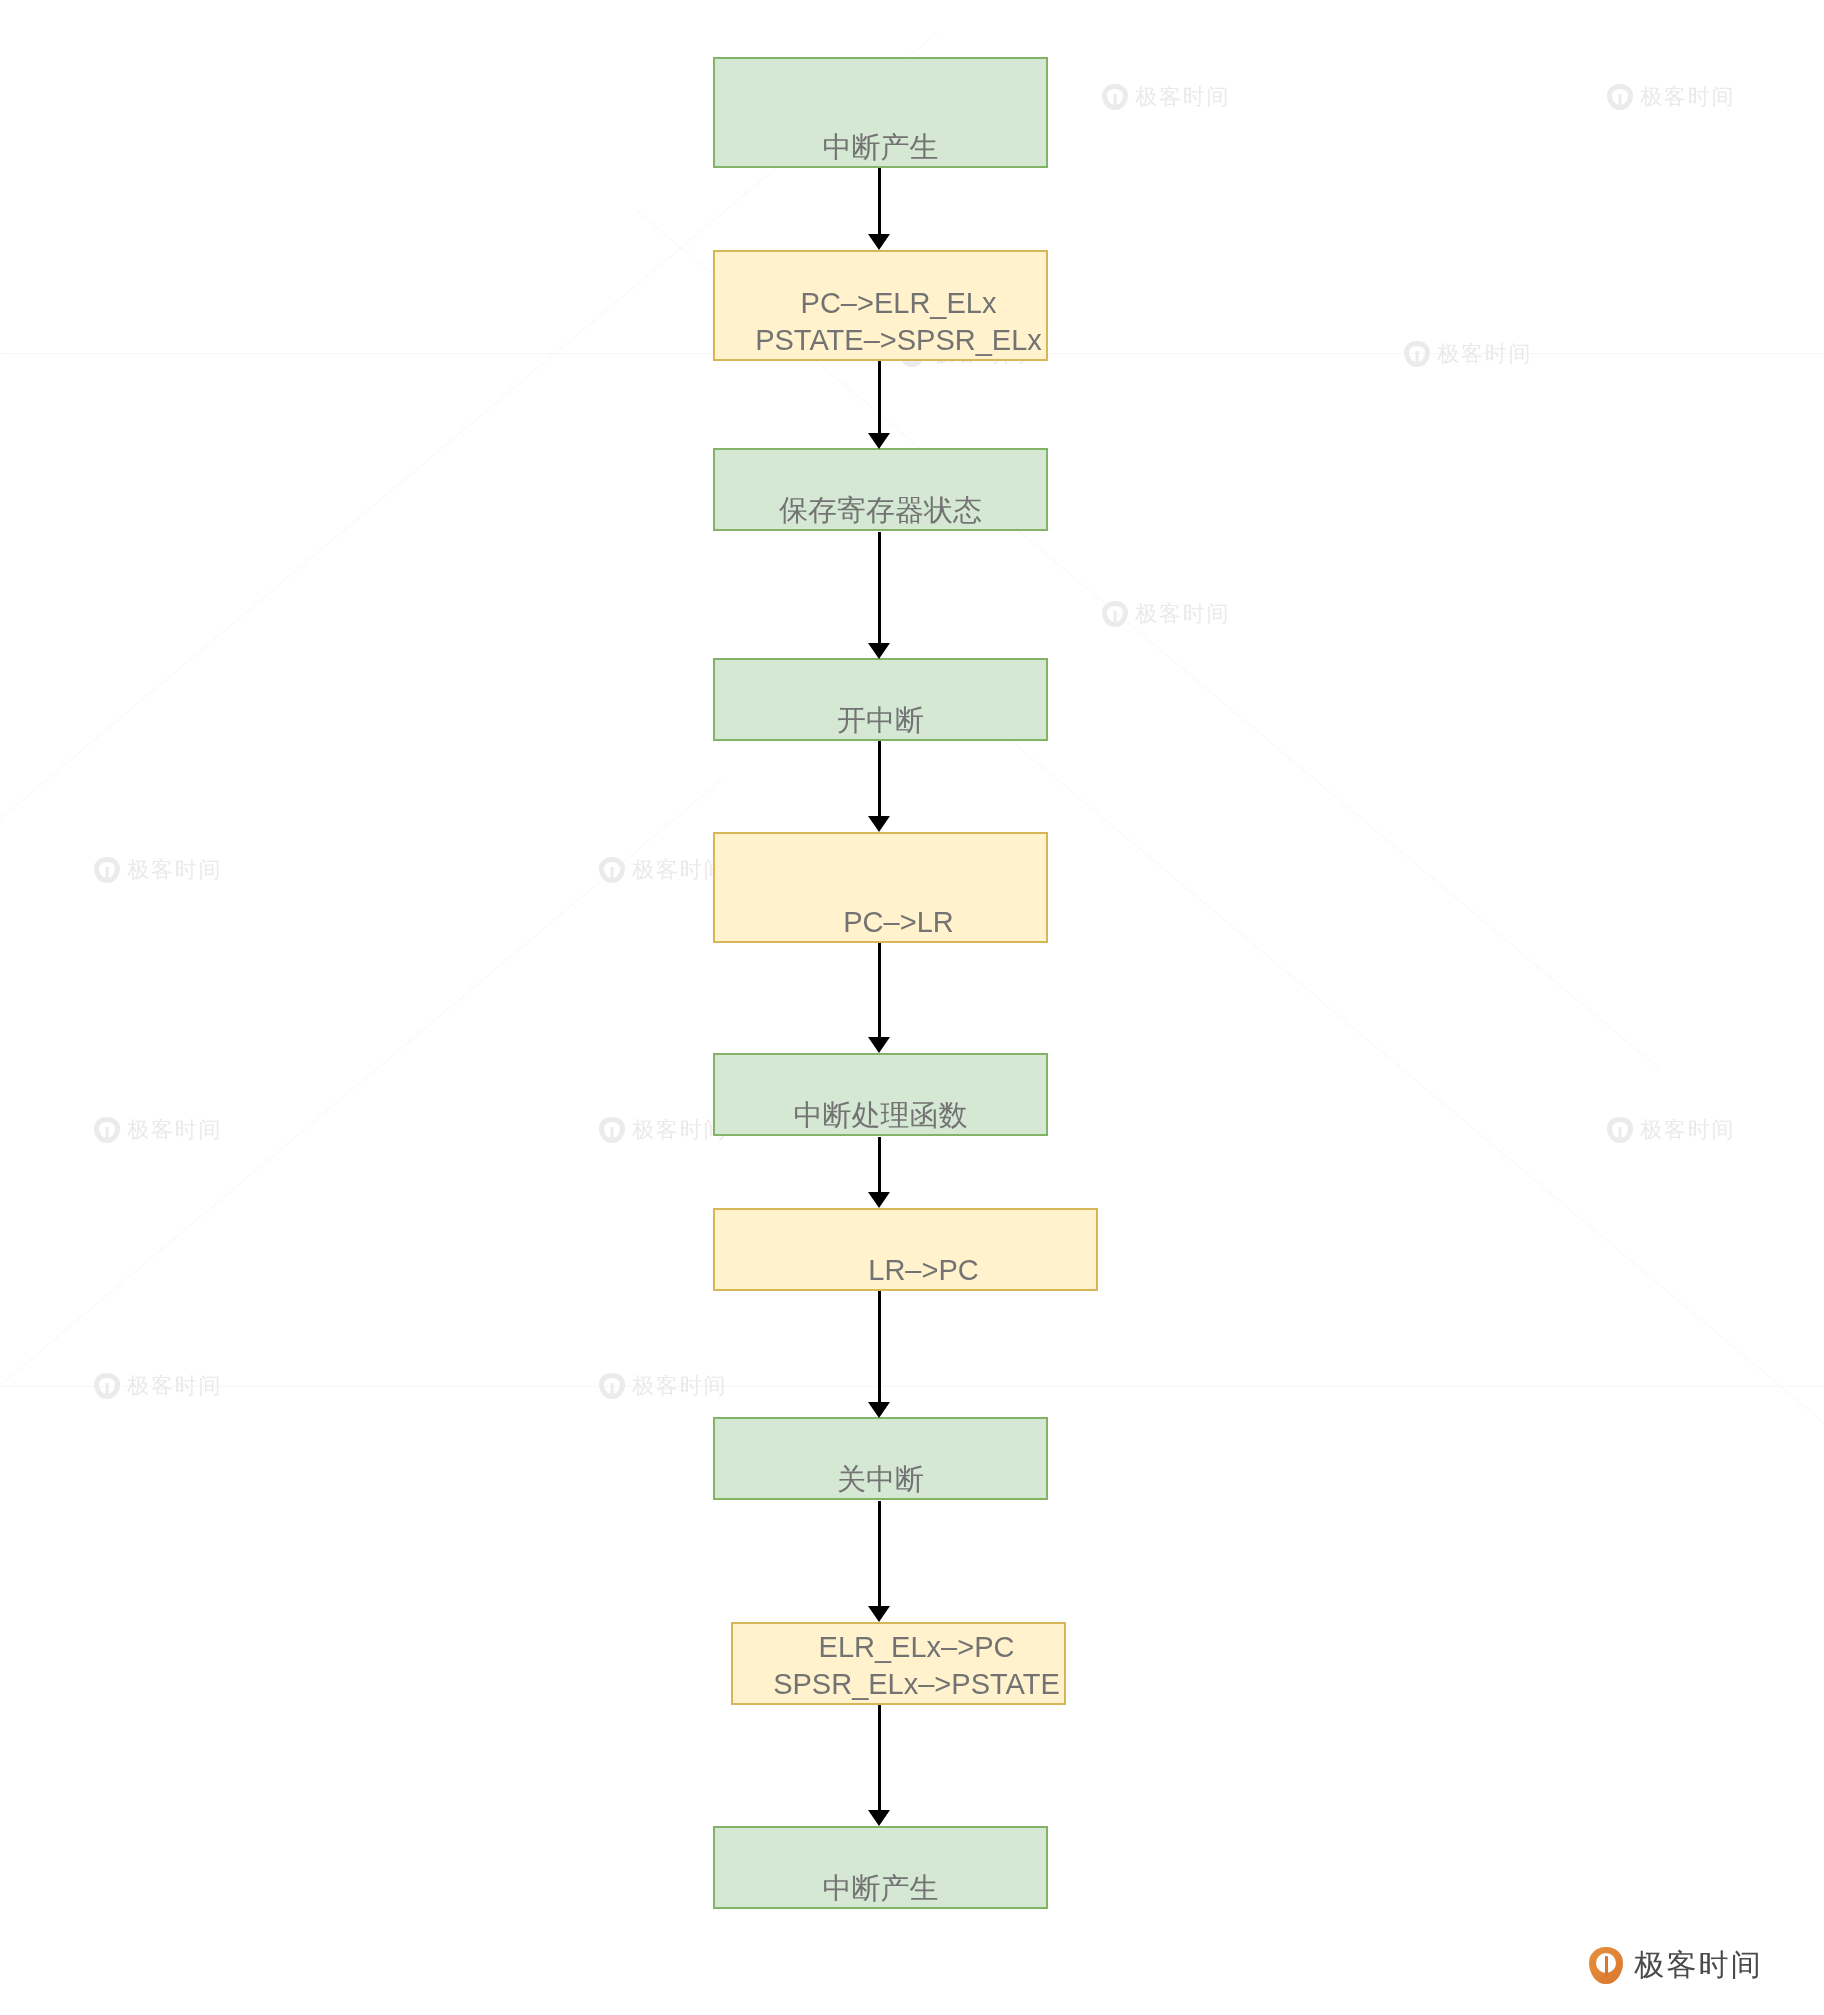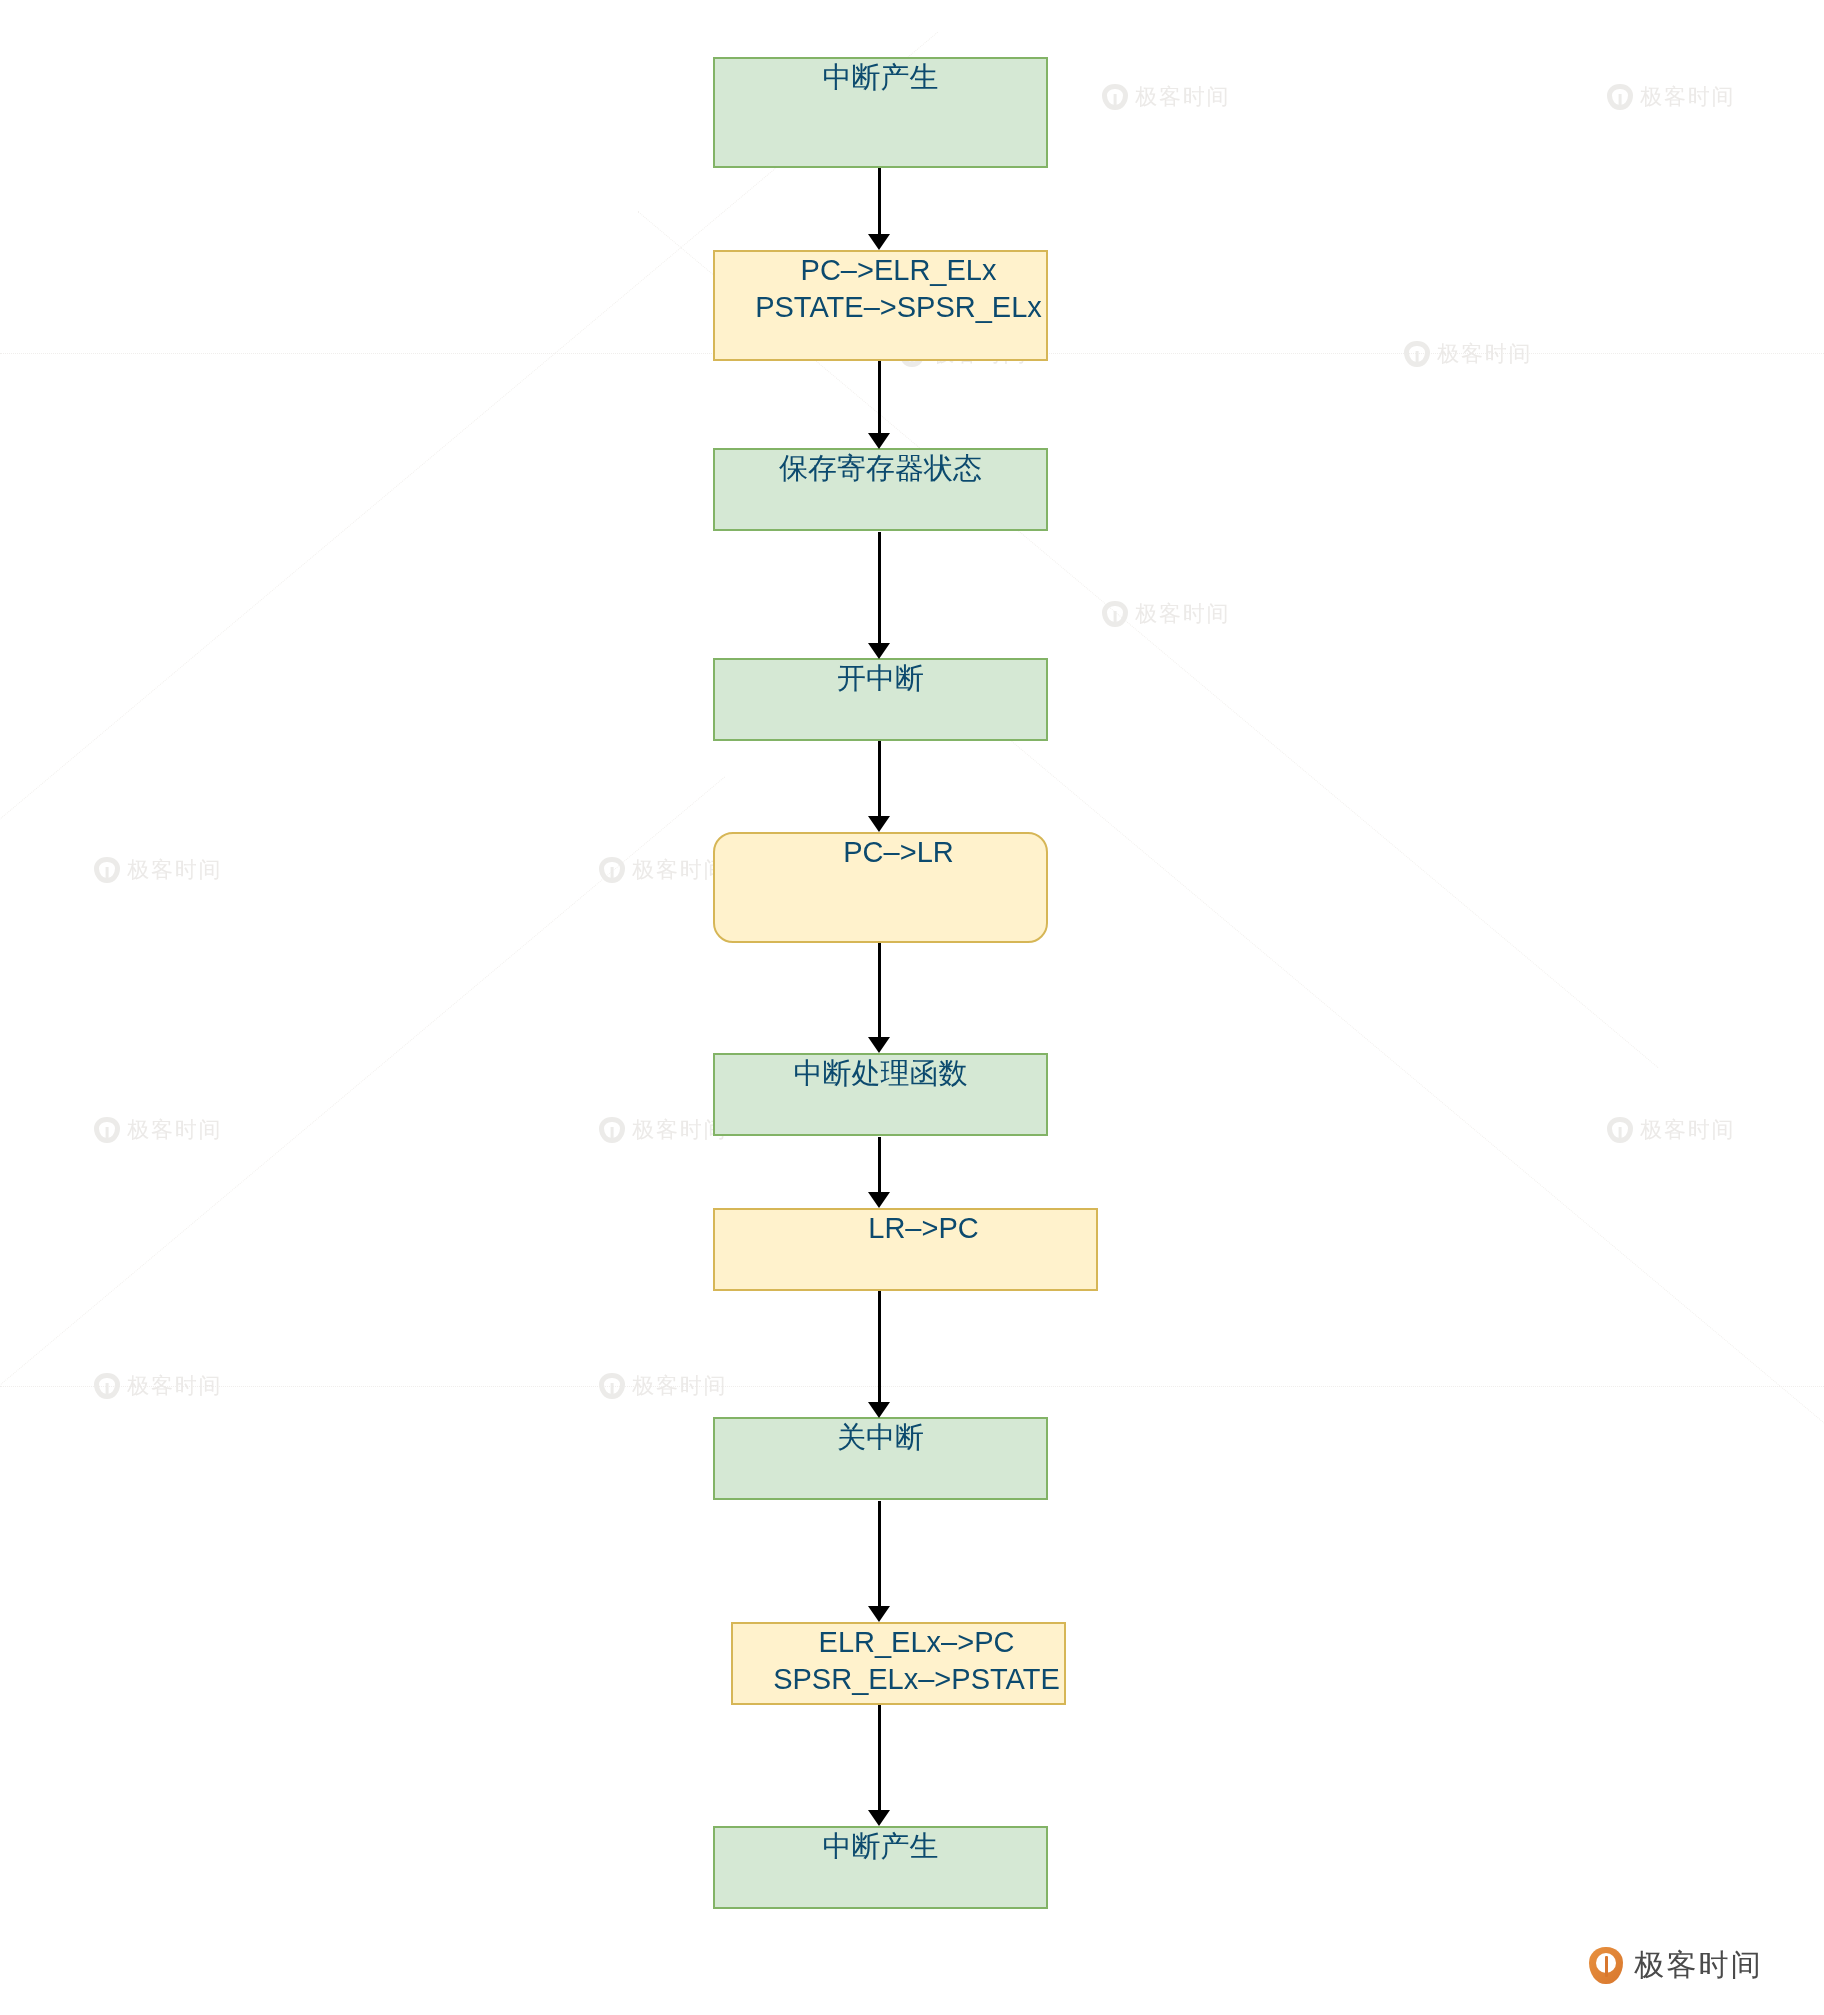--- a/index.html
+++ b/index.html
@@ -72,25 +72,25 @@
     position: absolute;
     inset: 0;
     z-index: 2;
   }
   .node {
     position: absolute;
     box-sizing: border-box;
     display: flex;
     flex-direction: column;
     align-items: center;
-    justify-content: flex-start;
+    justify-content: flex-end;
     text-align: center;
     border-width: 2.8px;
     border-style: solid;
-    color: #0c4a6e;
+    color: #737373;
     font-size: 29px;
     line-height: 1.28;
     white-space: nowrap;
   }
   .node.green {
     background: #d5e8d4;
     border-color: #82b366;
   }
   .node.yellow {
     background: #fff2cc;
@@ -279,21 +279,21 @@
       <div class="node yellow" style="left: 713px; top: 250px; width: 335px; height: 111px;">
         <span class="line">PC–&gt;ELR_ELx</span>
         <span class="line">PSTATE–&gt;SPSR_ELx</span>
       </div>
       <div class="node green" style="left: 713px; top: 448px; width: 335px; height: 83px;">
         <span class="line">保存寄存器状态</span>
       </div>
       <div class="node green" style="left: 713px; top: 658px; width: 335px; height: 83px;">
         <span class="line">开中断</span>
       </div>
-      <div class="node yellow" style="left: 713px; top: 832px; width: 335px; height: 111px; border-radius: 20px;">
+      <div class="node yellow" style="left: 713px; top: 832px; width: 335px; height: 111px;">
         <span class="line">PC–&gt;LR</span>
       </div>
       <div class="node green" style="left: 713px; top: 1053px; width: 335px; height: 83px;">
         <span class="line">中断处理函数</span>
       </div>
       <div class="node yellow" style="left: 713px; top: 1208px; width: 385px; height: 83px;">
         <span class="line">LR–&gt;PC</span>
       </div>
       <div class="node green" style="left: 713px; top: 1417px; width: 335px; height: 83px;">
         <span class="line">关中断</span>

